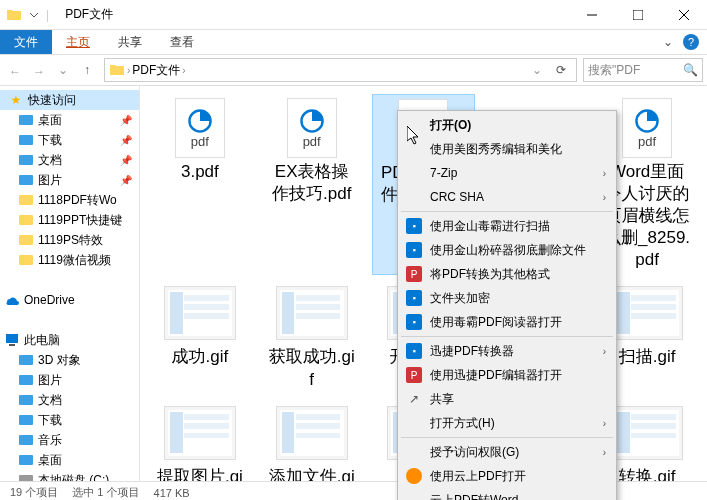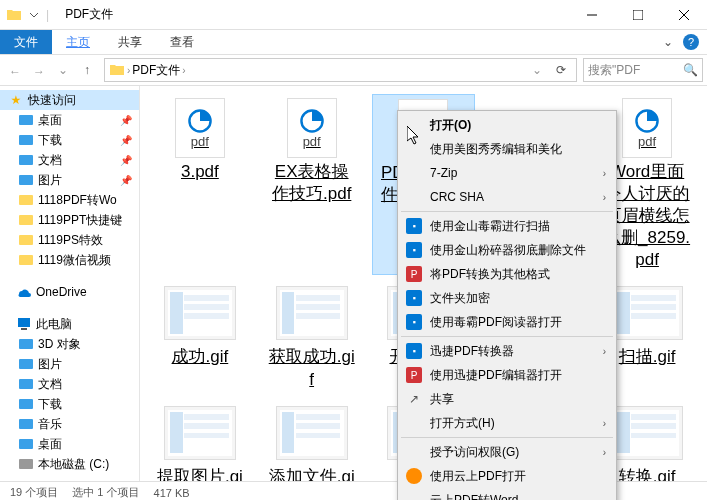--- a/index.html
+++ b/index.html
@@ -9,47 +9,47 @@
 .titlebar-icons { display: flex; align-items: center; padding: 0 6px; gap: 4px; }
 .titlebar-icons svg, .titlebar-icons .ico { width: 16px; height: 16px; }
 .folder-ico { fill: #ffd75e; }
 .titlebar-title { flex: 1; padding-left: 10px; color: #000; }
 .winbtns { display: flex; }
 .winbtn { width: 46px; height: 30px; display: flex; align-items: center; justify-content: center; cursor: pointer; }
 
 .ribbon-tabs { height: 24px; background: #fff; display: flex; align-items: stretch; }
 .ribbon-tab { padding: 0 14px; display: flex; align-items: center; cursor: pointer; color: #333; }
 .ribbon-tab.file { background: #1979ca; color: #fff; }
-.ribbon-tab.active { color: #3b82f6; text-decoration: underline; }
+.ribbon-tab.active { color: #c2410c; text-decoration: underline; }
 .ribbon-right { margin-left: auto; display: flex; align-items: center; padding-right: 8px; gap: 10px; }
 .chevron-toggle { color: #555; cursor: pointer; }
 .help-ico { width:16px; height:16px; border-radius:50%; background:#1979ca; color:#fff; display:flex; align-items:center; justify-content:center; font-size:11px; cursor:pointer; }
 
 .navbar { height: 32px; background: #fff; border-top: 1px solid #e0e0e0; border-bottom: 1px solid #e0e0e0; display: flex; align-items: center; padding: 0 4px; gap: 2px; }
 .navbtn { width: 22px; height: 22px; display: flex; align-items: center; justify-content: center; color: #999; cursor: pointer; }
 .navbtn.enabled { color: #555; }
 .addressbar { flex: 1; height: 24px; border: 1px solid #ccc; display: flex; align-items: center; padding: 0 4px; margin: 0 4px; }
 .breadcrumb { display: flex; align-items: center; gap: 2px; }
 .bc-sep { color: #888; font-size: 10px; }
 .addr-right { margin-left: auto; display: flex; gap: 2px; }
 .searchbox { width: 120px; height: 24px; border: 1px solid #ccc; display: flex; align-items: center; padding: 0 4px; color: #888; }
 .searchbox .mag { margin-left: auto; }
 
 .main { display: flex; height: 395px; }
 .sidebar { width: 140px; border-right: 1px solid #e5e5e5; overflow-y: auto; padding: 4px 0; }
 .tree-item { display: flex; align-items: center; height: 20px; padding-left: 18px; gap: 4px; cursor: pointer; white-space: nowrap; overflow: hidden; }
-.tree-item.group { padding-left: 16px; margin-top: 12px; }
+.tree-item.group { padding-left: 4px; margin-top: 20px; }
 .tree-item.fav { background: #cce8ff; padding-left: 8px; }
 .tree-ico { width: 16px; height: 16px; flex-shrink: 0; display: flex; align-items: center; justify-content: center; }
 .pin { margin-left: auto; margin-right: 6px; color: #888; font-size: 10px; }
 .star-ico { color: #f7b500; }
 
 .content { flex: 1; position: relative; overflow: hidden; padding: 8px; }
 .grid { display: grid; grid-template-columns: repeat(5, 1fr); gap: 4px 8px; }
-.file-item { display: flex; flex-direction: column; align-items: center; padding: 4px; cursor: pointer; text-decoration: underline; }
+.file-item { display: flex; flex-direction: column; align-items: center; padding: 4px; cursor: pointer; }
 .file-item.selected { background: #cce8ff; border: 1px solid #99d1ff; }
 .file-thumb { width: 72px; height: 60px; display: flex; align-items: center; justify-content: center; position: relative; }
 .doc-page { width: 50px; height: 60px; background: #fff; border: 1px solid #ddd; position: relative; display: flex; flex-direction: column; align-items: center; justify-content: center; }
 .edge-ico { width: 26px; height: 26px; }
 .pdf-lbl { font-size: 13px; color: #444; font-weight: 500; }
 .gif-thumb { width: 72px; height: 54px; background: #f5f5f5; border: 1px solid #ddd; position: relative; overflow: hidden; }
 .gif-content { position: absolute; inset: 3px; background: #fff; }
 .gif-bar { position: absolute; background: #d0e4f5; }
 .file-name { text-align: center; font-size: 17px; max-width: 90px; word-break: break-all; line-height: 1.3; margin-top: 3px; }
 

